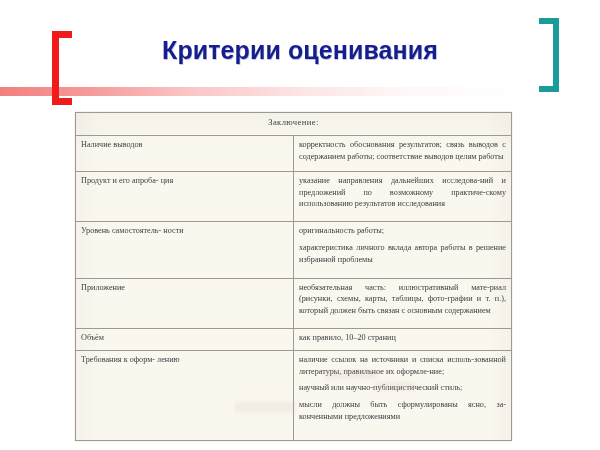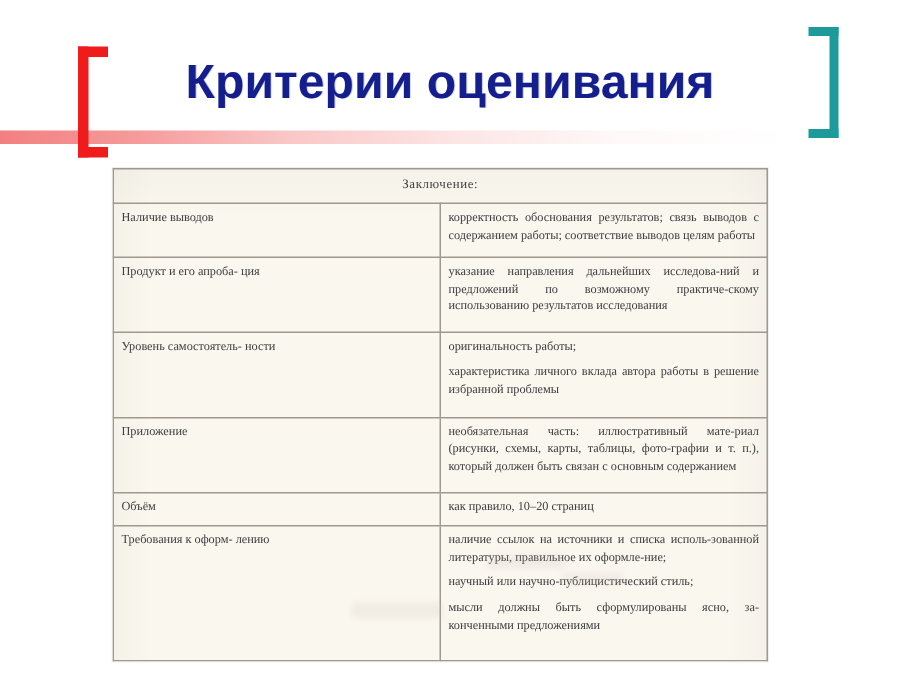--- a/index.html
+++ b/index.html
@@ -65,21 +65,21 @@
 
   
   .title {
     position: absolute;
     left: 0;
     right: 0;
     top: 36px;
     text-align: center;
     font-family: "Liberation Sans", "DejaVu Sans", sans-serif;
     font-weight: bold;
-    font-size: 32px;
+    font-size: 25px;
     letter-spacing: 0.1px;
     color: #141e8c;
     text-shadow: 0.6px 0.6px 0 rgba(120,130,200,0.45);
     white-space: nowrap;
   }
 
   
   .table-wrap {
     position: absolute;
     left: 75px;

